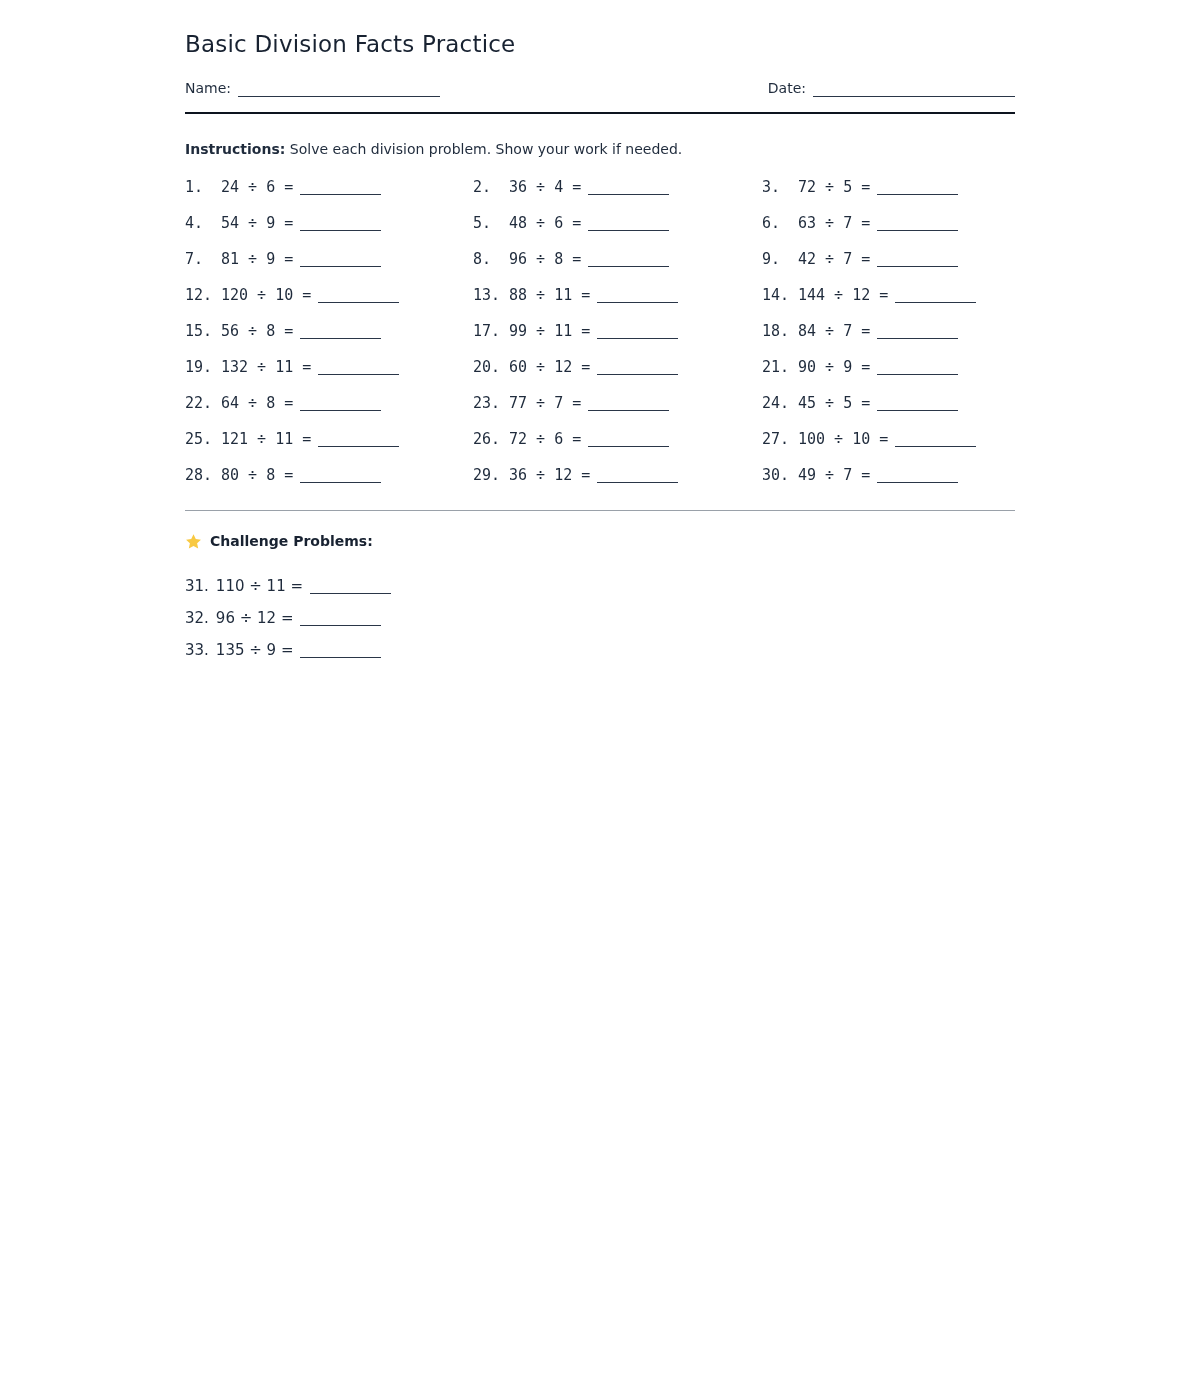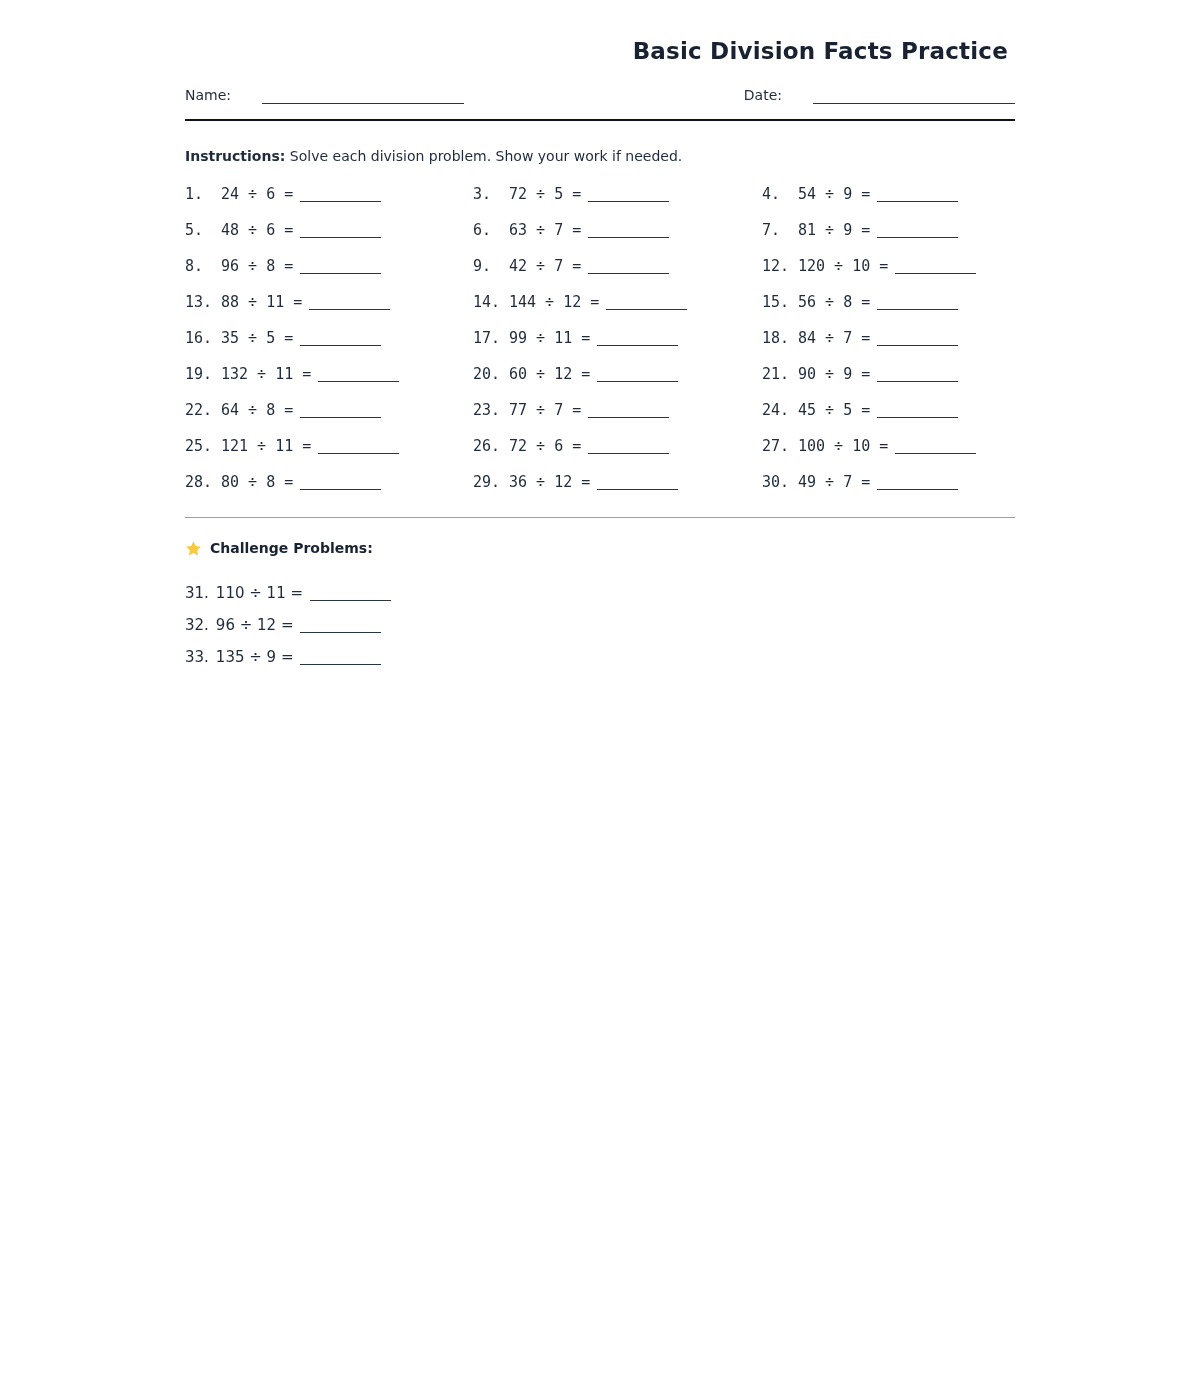--- a/index.html
+++ b/index.html
@@ -17,37 +17,37 @@
     background:#ffffff;
     color:var(--text);
     font-family:"DejaVu Sans", sans-serif;
   }
   .page{
     width:830px;
     margin:0 auto;
     padding-top:30px;
   }
   .title{
-    margin:7px;
+    margin:0;
     font-size:23px;
     line-height:28px;
-    font-weight:bold;
-    text-align:right;
+    font-weight:normal;
+    text-align:left;
     color:var(--title);
     letter-spacing:0.2px;
   }
   .name-date-row{
     margin-top:21px;
     display:flex;
     justify-content:space-between;
     align-items:flex-end;
     font-size:14px;
     line-height:18px;
   }
-  .field{ display:flex; align-items:flex-end;gap:24px; }
+  .field{ display:flex; align-items:flex-end; }
   .field-label{ margin-right:7px; }
   .write-line{
     display:inline-block;
     width:202px;
     height:15px;
     border-bottom:1.5px solid var(--line);
   }
   .rule-dark{
     margin:15px 0 0 0;
     border:none;
@@ -124,20 +124,23 @@
   <hr class="rule-dark">
 
   <p class="instructions"><b>Instructions:</b><span> Solve each division problem. Show your work if needed.</span></p>
 
   <div class="problems-grid">
 
       <div class="problem">
         <span class="pnum">1.</span><span class="pexpr">24 ÷ 6 =</span><span class="blank"></span>
       </div>
 
+      <div class="problem">
+        <span class="pnum">2.</span><span class="pexpr">36 ÷ 4 =</span><span class="blank"></span>
+      </div>
 
       <div class="problem">
         <span class="pnum">3.</span><span class="pexpr">72 ÷ 5 =</span><span class="blank"></span>
       </div>
 
       <div class="problem">
         <span class="pnum">4.</span><span class="pexpr">54 ÷ 9 =</span><span class="blank"></span>
       </div>
 
       <div class="problem">
@@ -171,23 +174,20 @@
       </div>
 
       <div class="problem">
         <span class="pnum">14.</span><span class="pexpr">144 ÷ 12 =</span><span class="blank"></span>
       </div>
 
       <div class="problem">
         <span class="pnum">15.</span><span class="pexpr">56 ÷ 8 =</span><span class="blank"></span>
       </div>
 
-      <div class="problem">
-        <span class="pnum">16.</span><span class="pexpr">35 ÷ 5 =</span><span class="blank"></span>
-      </div>
 
       <div class="problem">
         <span class="pnum">17.</span><span class="pexpr">99 ÷ 11 =</span><span class="blank"></span>
       </div>
 
       <div class="problem">
         <span class="pnum">18.</span><span class="pexpr">84 ÷ 7 =</span><span class="blank"></span>
       </div>
 
       <div class="problem">

